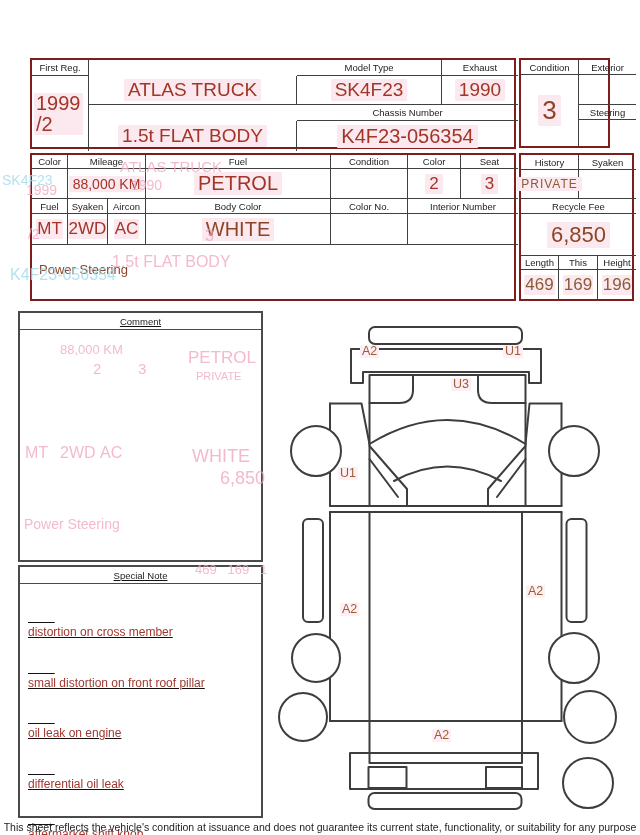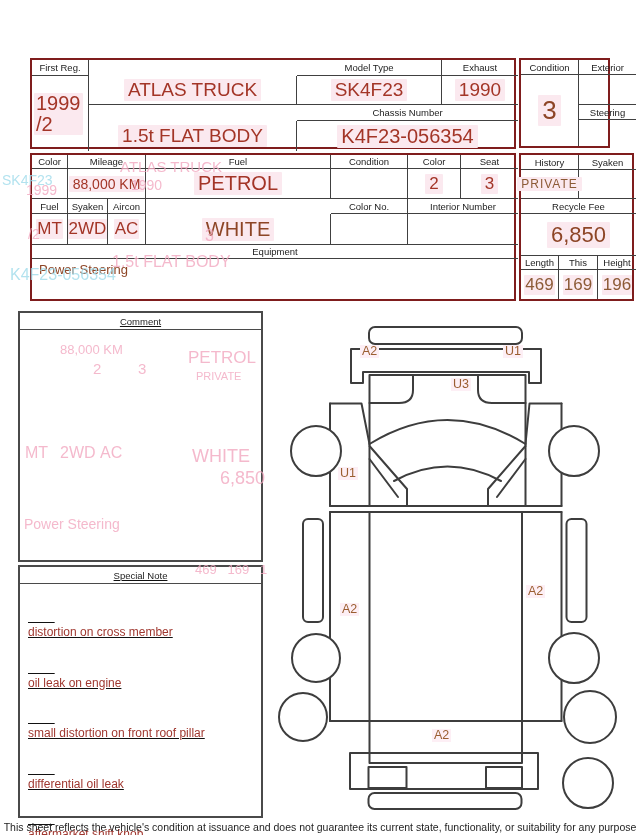--- a/index.html
+++ b/index.html
@@ -90,39 +90,39 @@
     <div class="c val br bb fs17" style="grid-area:2/7">
         <span class="hl">2</span>
       </div>
     <div class="c val bb fs17" style="grid-area:2/8">
         <span class="hl">3</span>
       </div>
 
     <div class="c lbl br bb" style="grid-area:3/1">Fuel</div>
     <div class="c lbl br bb" style="grid-area:3/2">Syaken</div>
     <div class="c lbl br bb" style="grid-area:3/3">Aircon</div>
+    <div class="c lbl br bb" style="grid-area:3/4/4/6">Body Color</div>
     <div class="c lbl br bb" style="grid-area:3/6">Color No.</div>
     <div class="c lbl bb" style="grid-area:3/7/4/9">Interior Number</div>
 
     <div class="c val br bb fs17" style="grid-area:4/1">
         <span class="hl" style="padding:0 1px">MT</span>
       </div>
     <div class="c val br bb fs17" style="grid-area:4/2">
         <span class="hl" style="padding:0 1px">2WD</span>
       </div>
     <div class="c val br bb fs17" style="grid-area:4/3">
         <span class="hl" style="padding:0 1px">AC</span>
       </div>
     <div class="c val br bb fs20 midbrown" style="grid-area:4/4/5/6">
         <span class="hl">WHITE</span>
       </div>
     <div class="c br bb" style="grid-area:4/6"></div>
     <div class="c bb" style="grid-area:4/7/5/9"></div>
 
-    <div class="c lbl bb" style="grid-area:5/1/6/9">Equipment</div>
     <div class="c val equip fs13 midbrown" style="grid-area:6/1/7/9">Power Steering</div>
   </div>
 
   <div class="t" style="left:507px;top:153px;width:115px;height:148px;grid-template-columns:38px 20px 19px 38px;grid-template-rows:15px 29px 15px 42px 14px 29px;">
     <div class="c lbl br bb" style="grid-area:1/1/2/3">History</div>
     <div class="c lbl bb" style="grid-area:1/3/2/5">Syaken</div>
     <div class="c val br bb fs12 brown" style="grid-area:2/1/3/3">
         <span class="hl" style="letter-spacing:1px">PRIVATE</span>
       </div>
     <div class="c bb" style="grid-area:2/3/3/5"></div>
@@ -145,22 +145,22 @@
   </div>
 
   <div class="box" style="left:18px;top:311px;width:245px;height:251px;">
     <div class="boxhead">Comment</div>
   </div>
 
   <div class="box" style="left:18px;top:565px;width:245px;height:253px;">
     <div class="boxhead">Special Note</div>
     <div id="note-list">
       <div>distortion on cross member</div>
+      <div>small distortion on front roof pillar</div>
       <div>oil leak on engine</div>
-      <div>small distortion on front roof pillar</div>
       <div>differential oil leak</div>
       <div>aftermarket shift knob</div>
       
       
       
       
       
       
     </div>
   </div>

